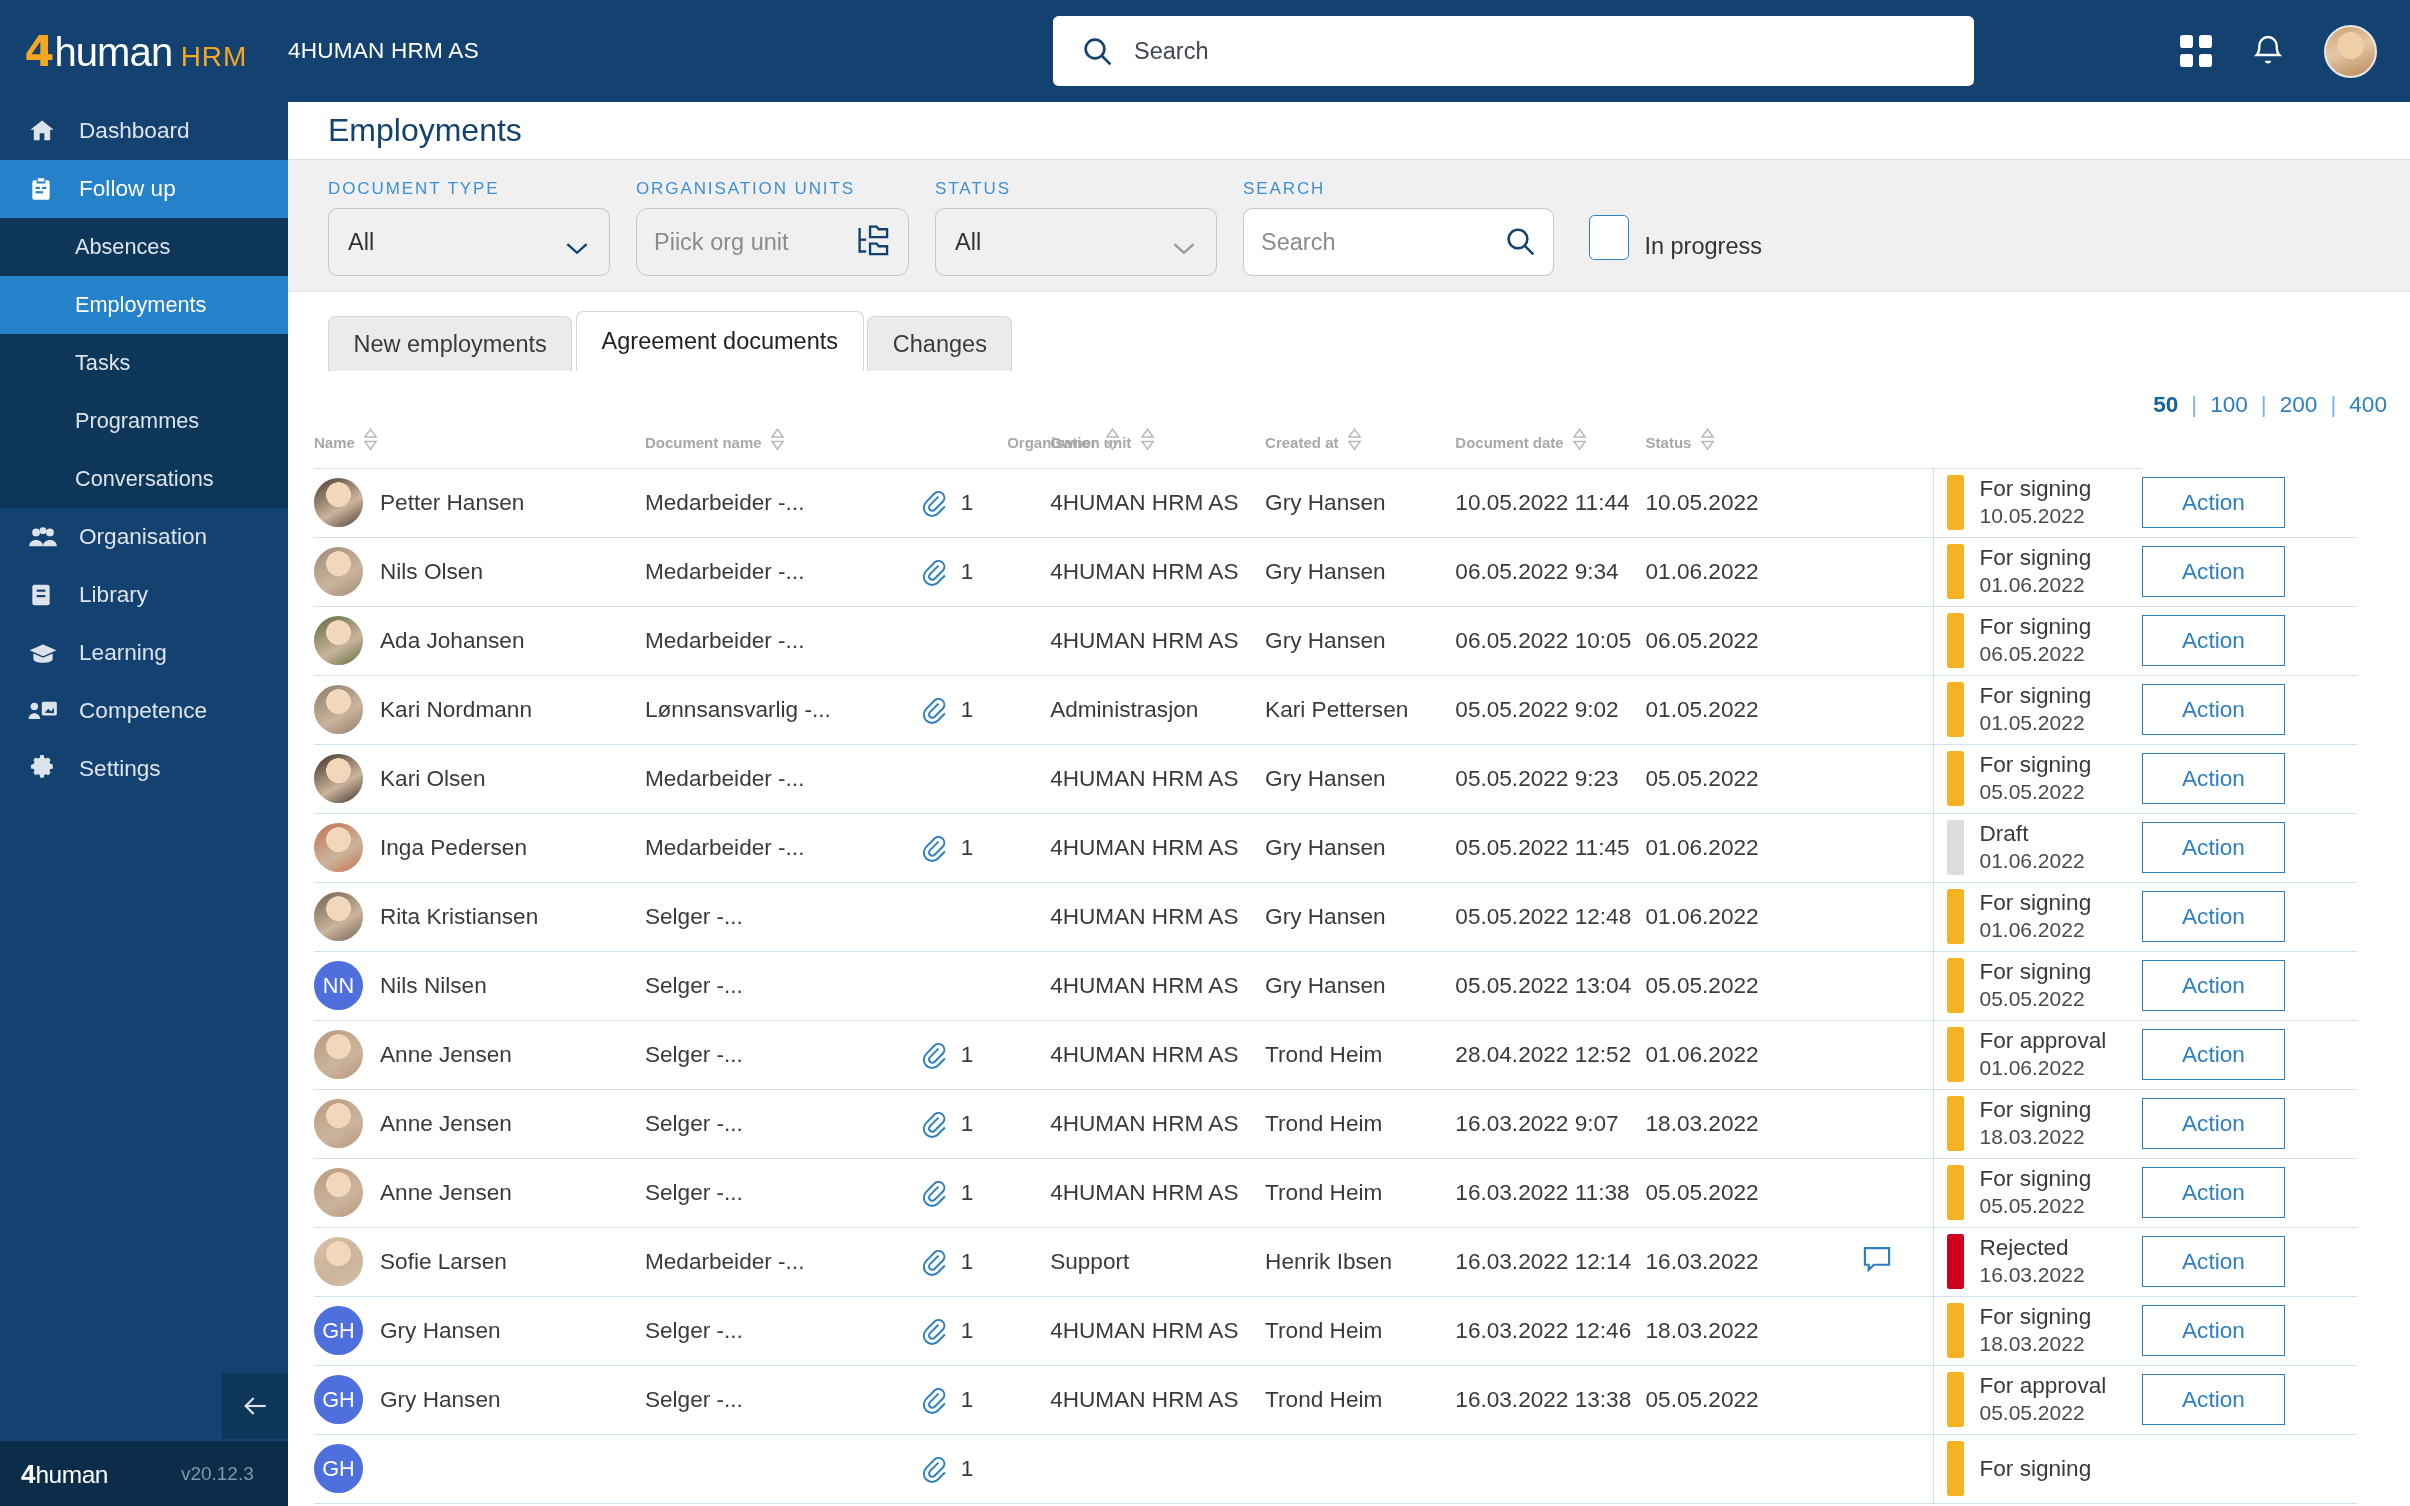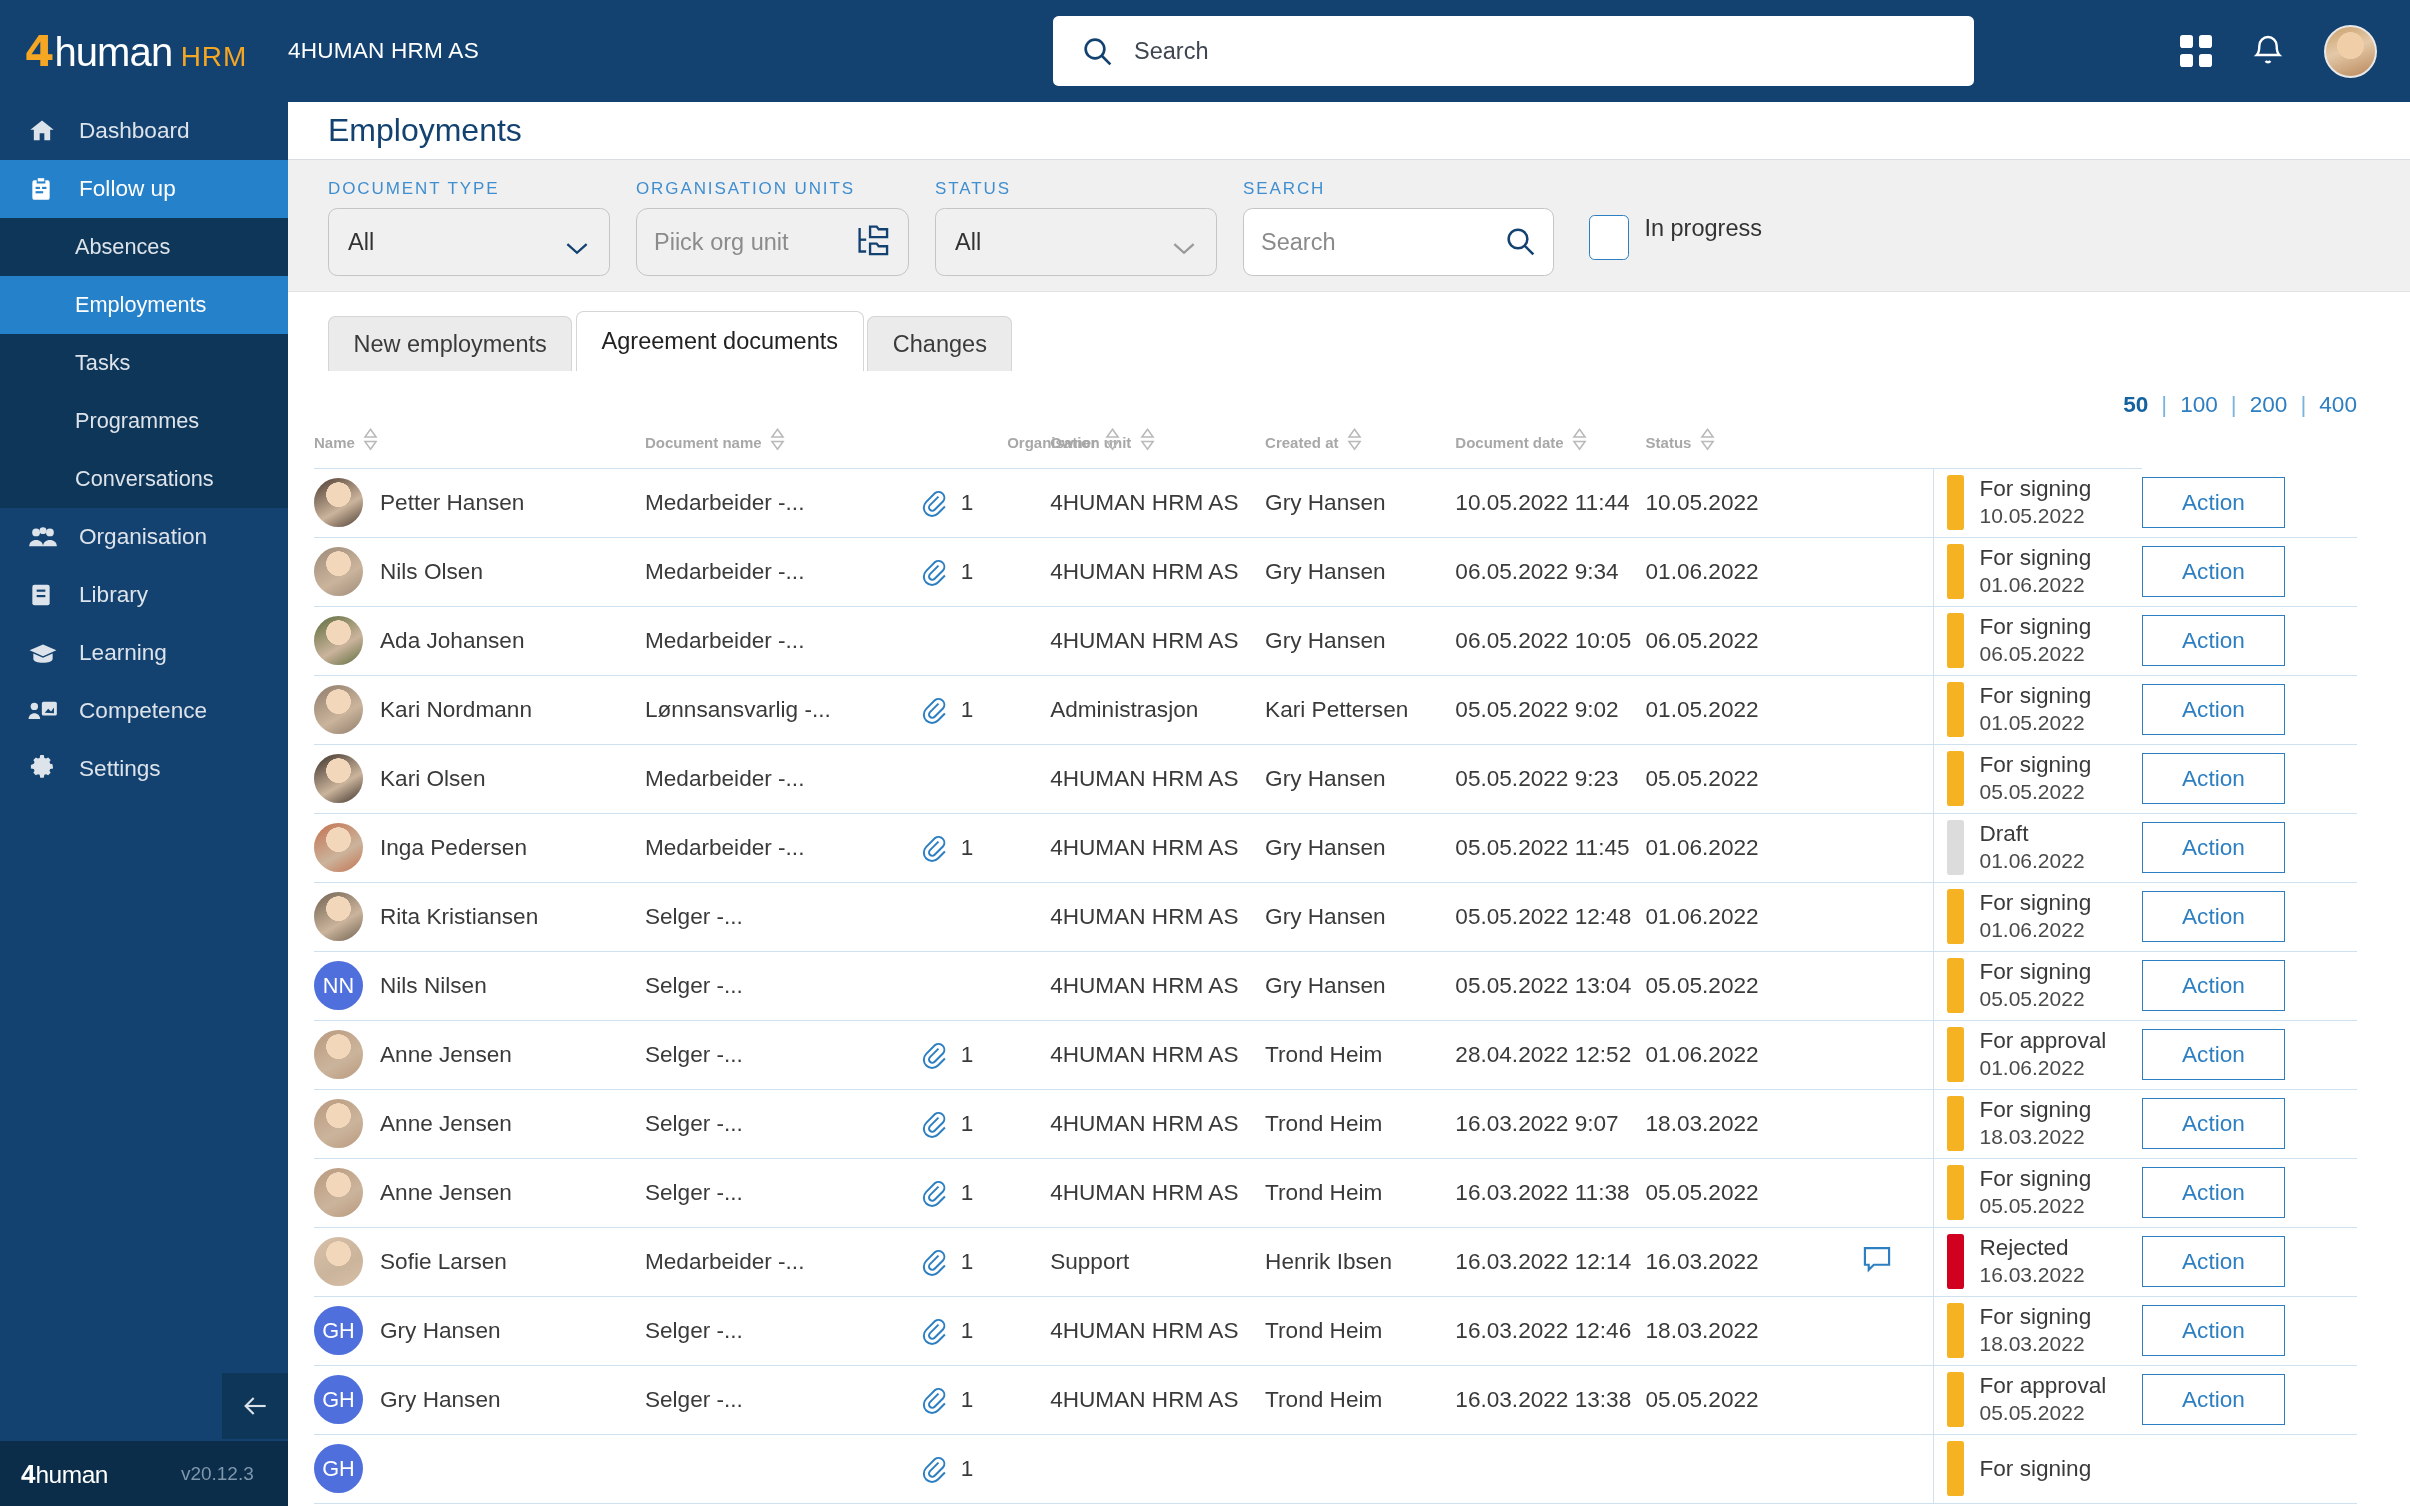--- a/index.html
+++ b/index.html
@@ -98,33 +98,33 @@
     width: 273px; height: 68px; background:#f0f0f0; border:0.9px solid #c5c5c5; border-radius:12px;
     display:flex; align-items:center; padding:0 17px; justify-content:space-between; cursor:pointer;
   }
   .forg .ph { font-size: 23.5px; color:#8b8b8b; }
   .fsearch {
     width: 311px; height: 68px; background:#ffffff; border:0.9px solid #c5c5c5; border-radius:9.4px;
     display:flex; align-items:center; padding: 0 17px; justify-content:space-between;
   }
   .fsearch input { border:none; outline:none; font-size: 23.5px; width: 235px; font-family:"Liberation Sans", sans-serif;}
   .fsearch input::placeholder { color:#8b8b8b; }
-  .chk-wrap { display:flex; align-items:flex-start; margin-top: 36px; margin-left: 9.4px;}
+  .chk-wrap { display:flex; align-items:flex-end; margin-top: 36px; margin-left: 9.4px;}
   .chk { width: 40px; height: 45px; border: 1.9px solid #2d7fc1; border-radius: 5.6px; background:#fff; cursor:pointer;}
   .chk-label { font-size: 23.5px; color:#333; margin-left: 15px; }
   
   .tabs { display:flex; align-items:flex-end; padding-left: 40px; margin-top: 19px; height: 60px; }
   .tab {
     height: 55px; padding: 0 24.5px; display:flex; align-items:center; font-size: 23.5px;
     border: 0.9px solid #d5d5d5; border-bottom: none; border-radius: 7.5px 7.5px 0 0;
     background: #ebebeb; color:#3a3a3a; cursor:pointer; margin-right: 3.8px;
   }
   .tab.active { background:#ffffff; color:#222; height: 60px; border-color:#d5d5d5;}
   
-  .pager { display:flex; justify-content:flex-end; padding-right: 53px; margin-top: 21px; font-size: 22.6px; color:#2d7fc1; gap: 13px;}
+  .pager { display:flex; justify-content:flex-end; padding-right: 23px; margin-top: 21px; font-size: 22.6px; color:#2d7fc1; gap: 13px;}
   .pager b { color:#14639f; }
   .pager span { cursor:pointer; }
   .pager .sep { color:#7ab3dd; cursor:default;}
   
   table { width: 2043px; margin-left: 26px; border-collapse: collapse; table-layout: fixed; }
   thead th {
     font-size: 15px; color:#a8a8a8; font-weight: bold; text-align:left;
     padding: 9.4px 0 13px 0; border-bottom: 1.9px solid #cfe0ef; white-space:nowrap;
   }
   .sorter { display:inline-block; vertical-align:-3.8px; margin-left: 7.5px;}

